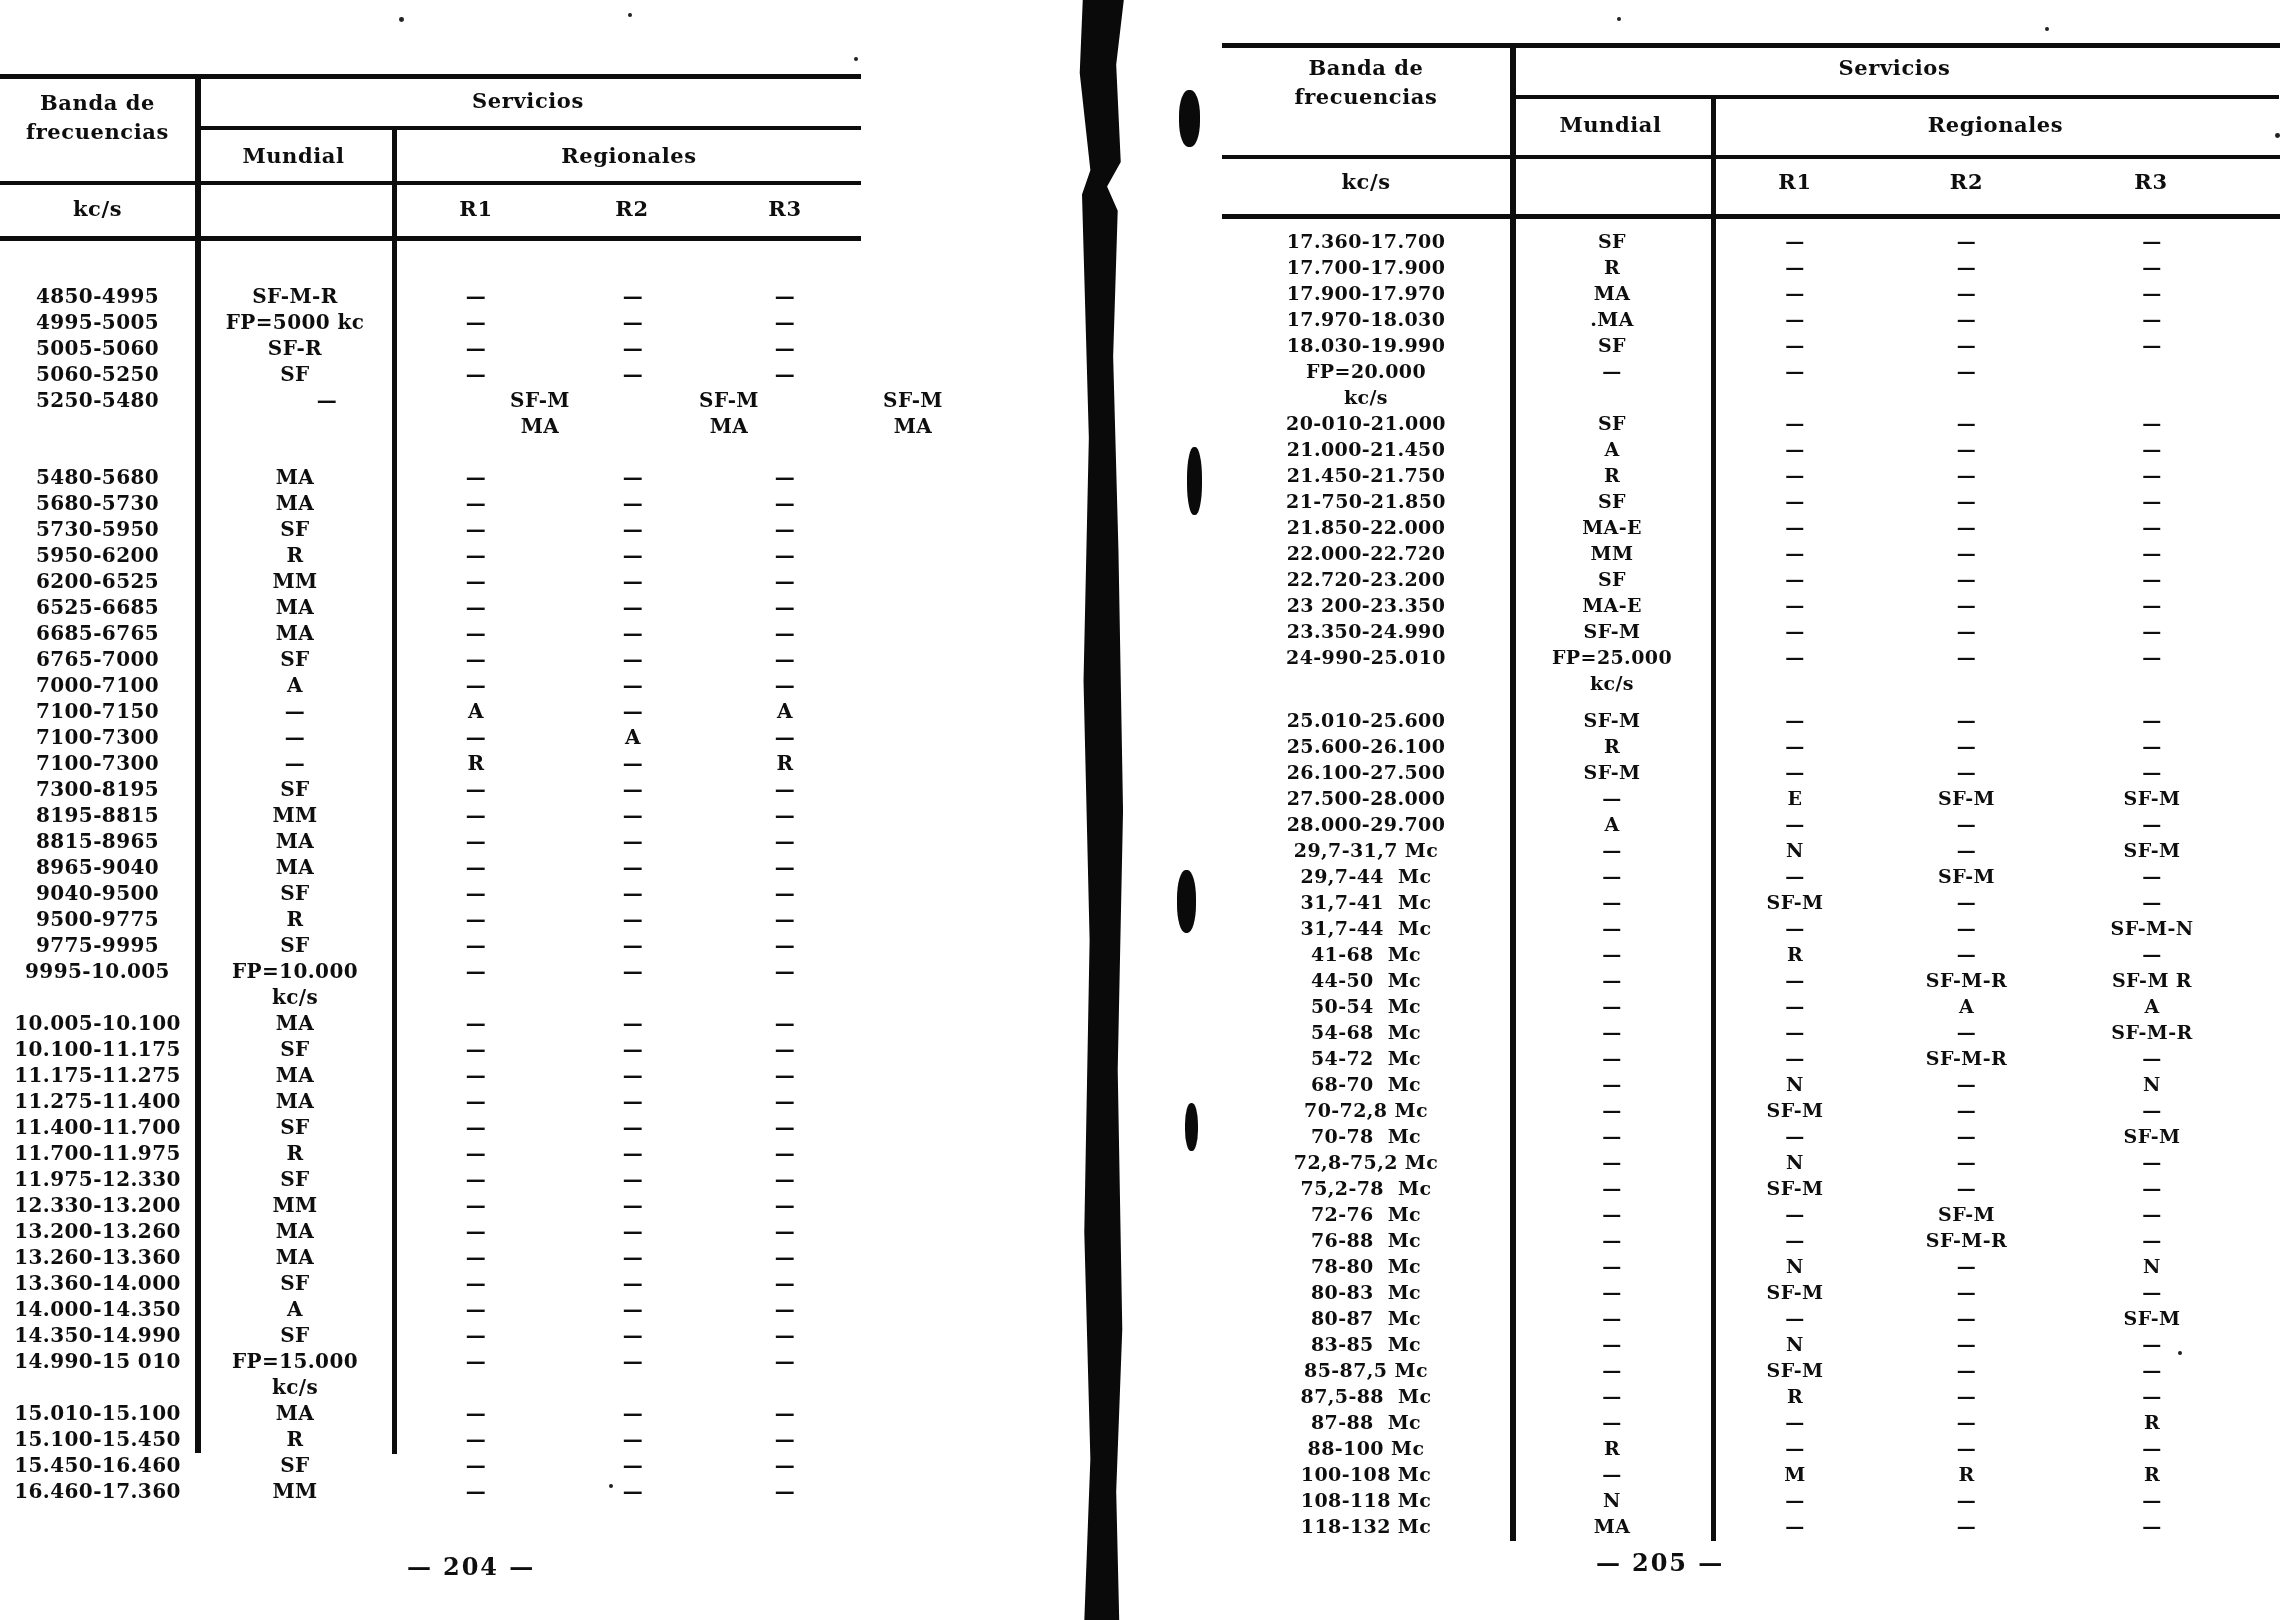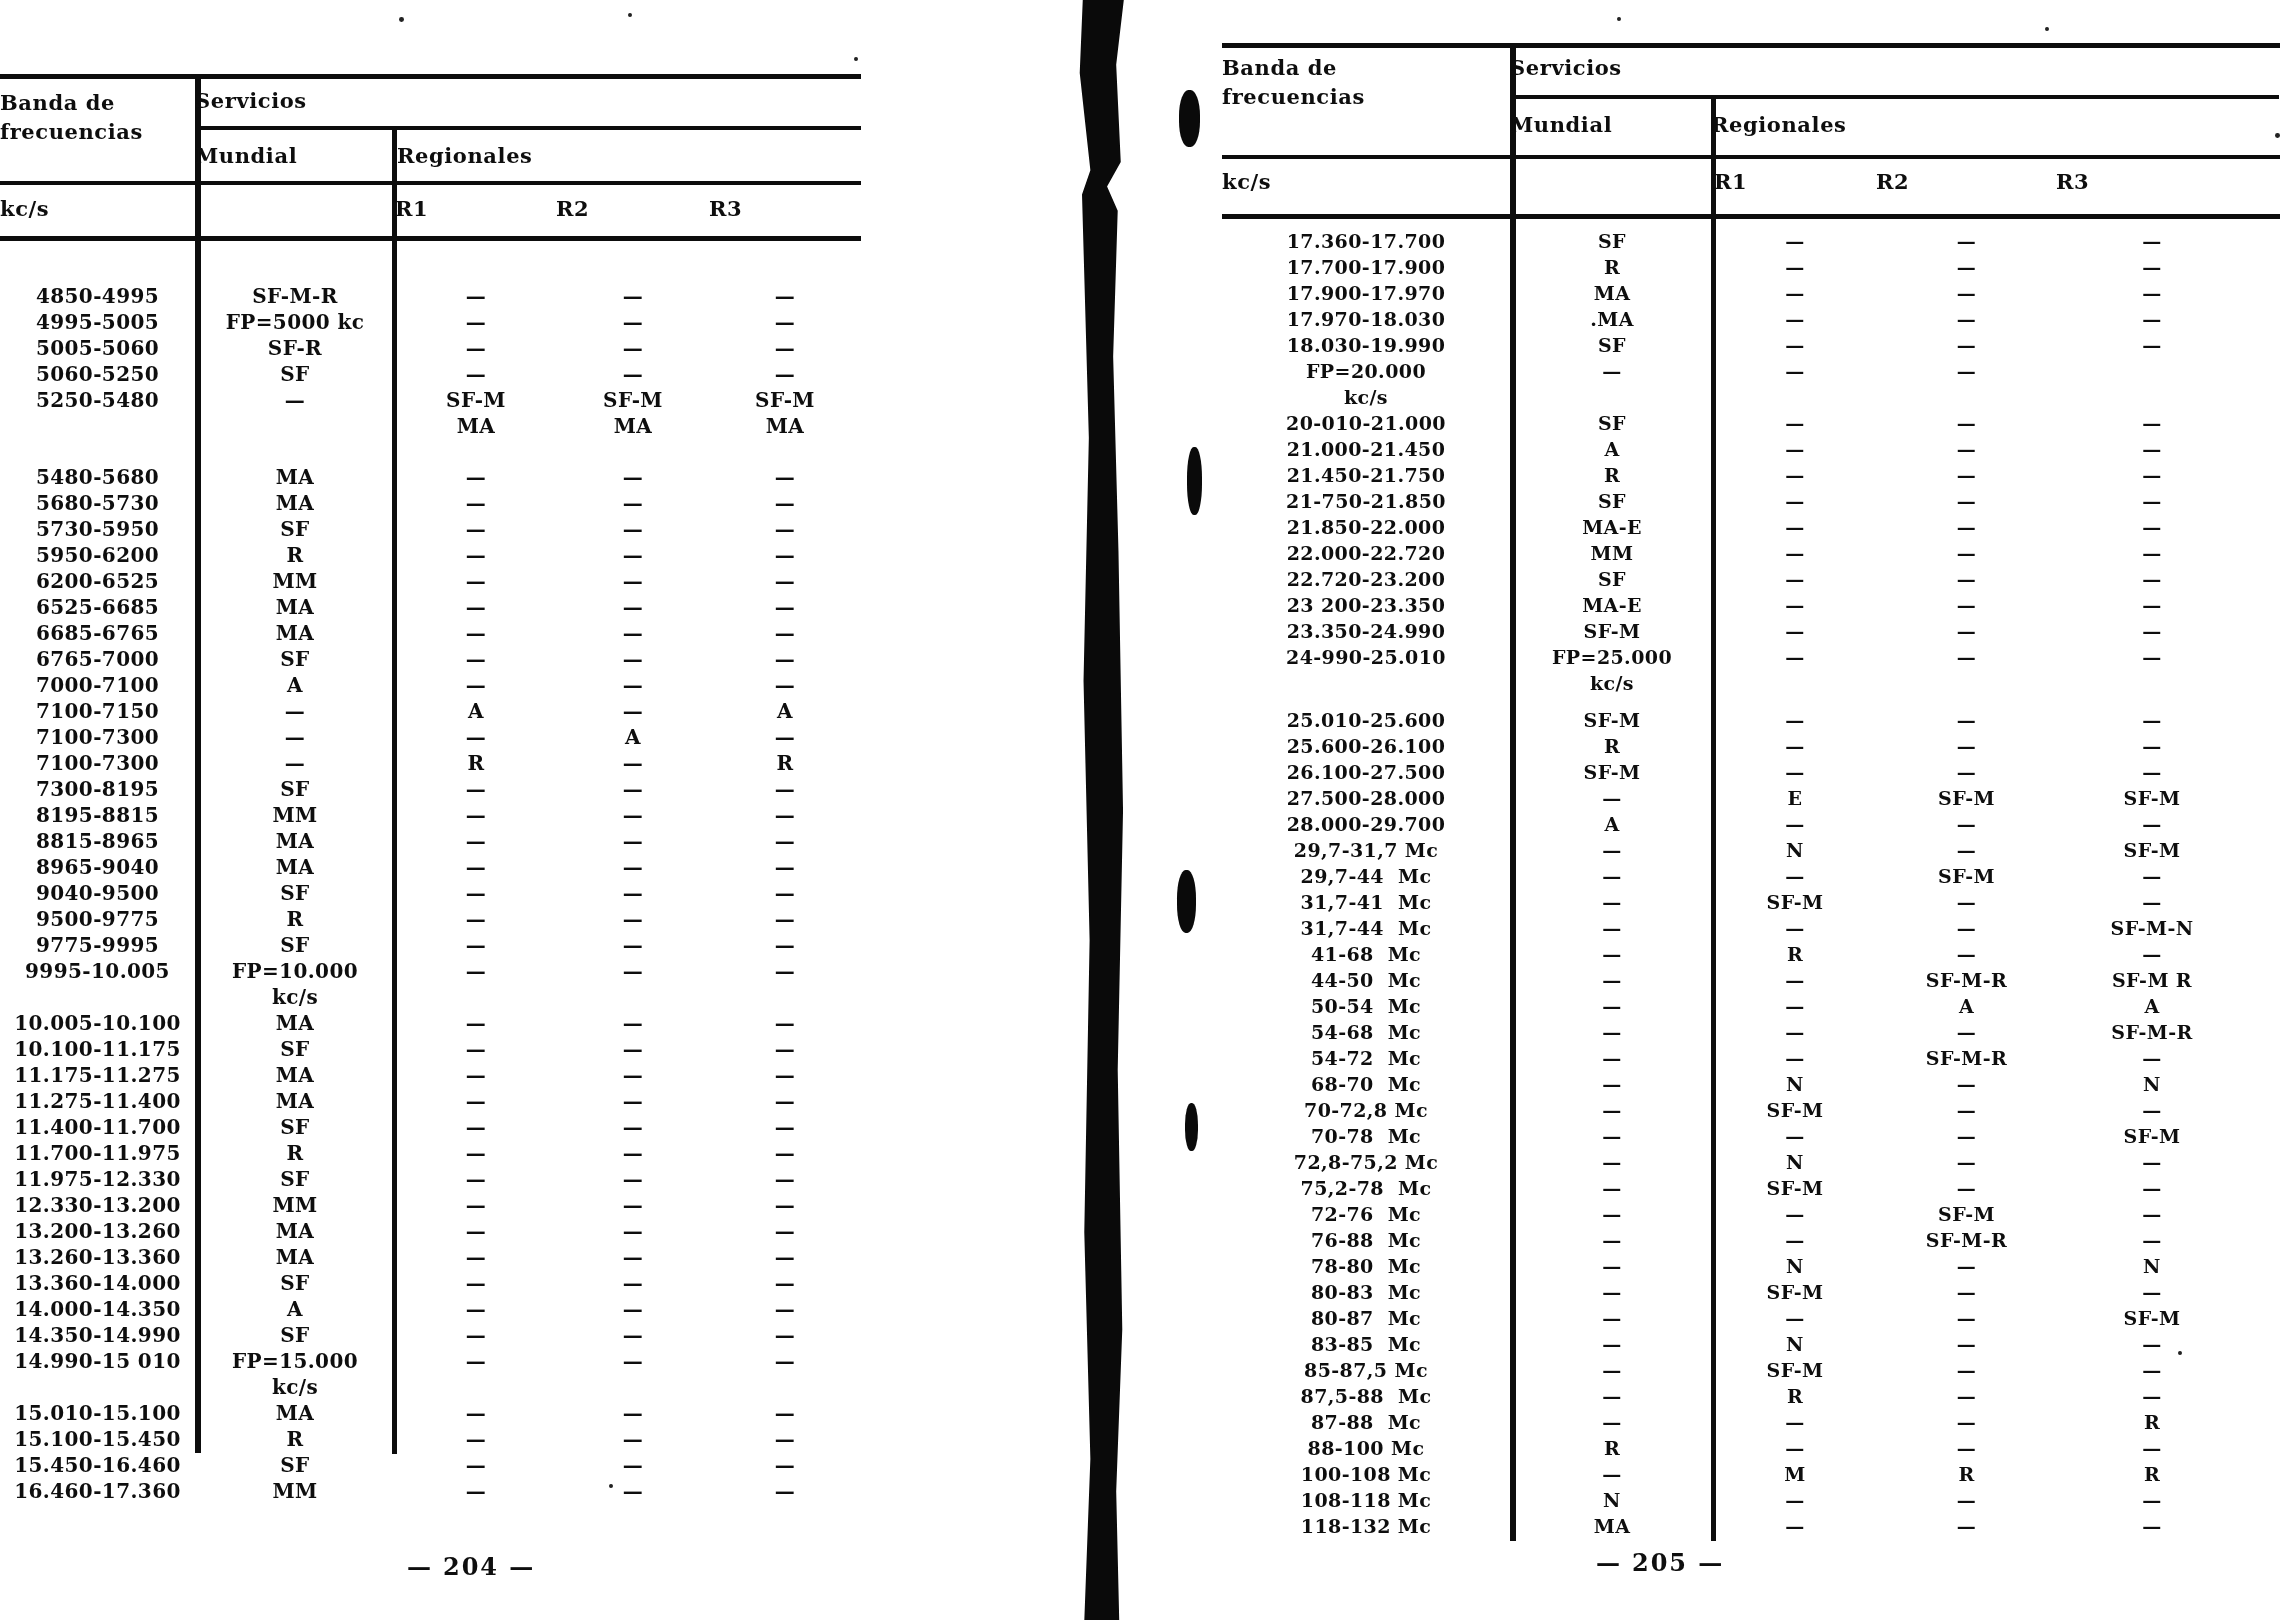--- a/index.html
+++ b/index.html
@@ -7,29 +7,29 @@
     position:relative;
     width:2288px;
     height:1621px;
     background:#ffffff;
     overflow:hidden;
     font-family:"DejaVu Serif", serif;
     font-weight:700;
     color:#0e0e0e;
   }
   .hrule,.vrule{position:absolute;background:#0d0d0d;}
-  .htext{position:absolute;font-size:21px;letter-spacing:0.6px;}
+  .htext{position:absolute;text-align:center;font-size:21px;letter-spacing:0.6px;}
   .rows{position:absolute;}
   .row{display:grid;}
   .rows-left .row{grid-template-columns:195px 200px 162px 152px 152px;}
   .rows-right .row{grid-template-columns:288px 204px 162px 181px 190px;}
   .rows-left{font-size:20px;}
   .rows-right{font-size:19px;}
   .cell{text-align:center;line-height:26px;white-space:pre-wrap;letter-spacing:0.4px;}
-  .rows-left .gap{margin-bottom:25px;}
+  .rows-left .gap{margin-bottom:25px;gap:32px;}
   .rows-right .gap{margin-bottom:11.4px;}
   .footer{position:absolute;text-align:center;font-size:24px;letter-spacing:1.9px;}
   .binding{
     position:absolute;left:1063px;top:0;width:76px;height:1621px;background:#0a0a0a;
     clip-path:polygon(26% 0,80% 0,70% 4%,76% 10%,58% 11.5%,72% 13%,66% 22%,73% 34%,79% 50%,72% 66%,78% 82%,70% 92%,74% 100%,28% 100%,36% 90%,28% 76%,35% 58%,27% 42%,34% 27%,25% 12%,36% 10.5%,22% 4.5%);
   }
   .blob{position:absolute;background:#0a0a0a;border-radius:45%;}
   .speck{position:absolute;background:#222;border-radius:50%;}
 </style>
 </head>

